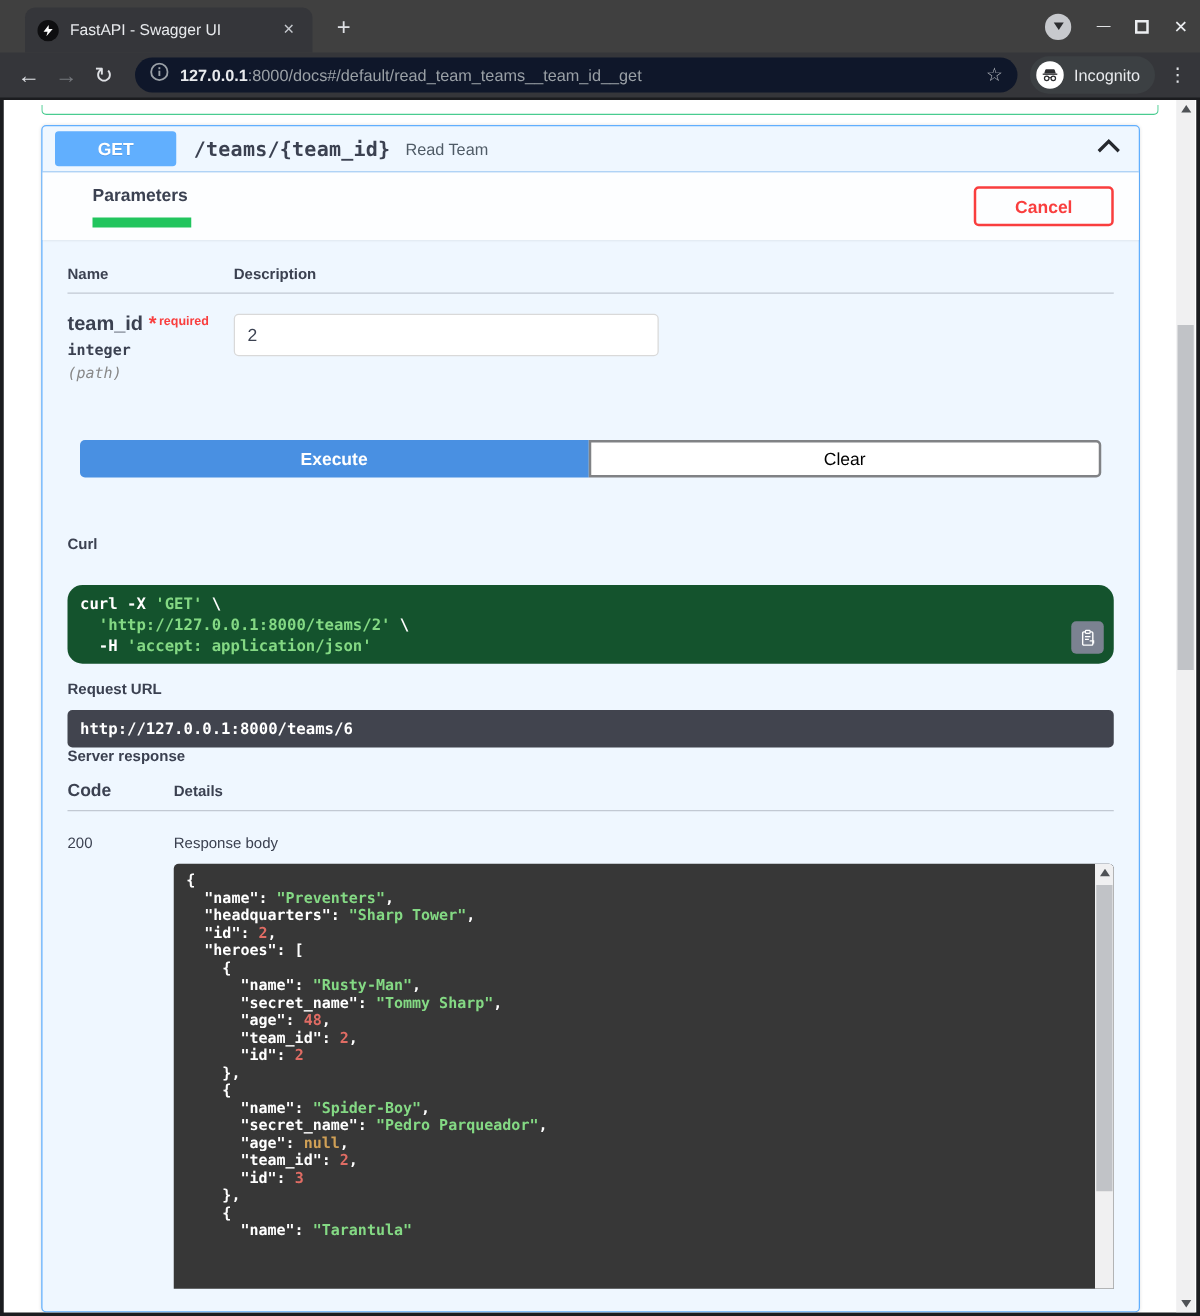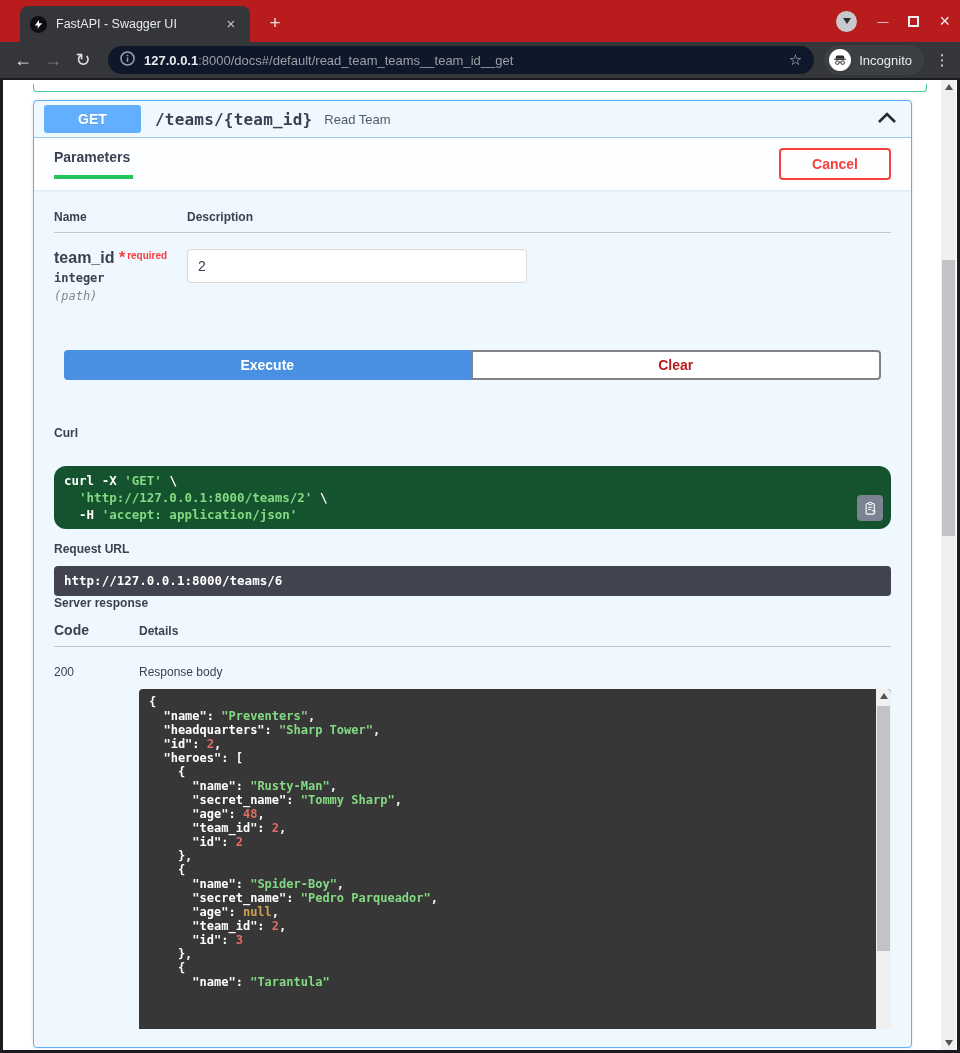--- a/index.html
+++ b/index.html
@@ -1,20 +1,20 @@
 <!DOCTYPE html>
 <html><head>
 <meta charset="utf-8">
 <style>
   * { margin:0; padding:0; box-sizing:border-box; }
   body { background:#101012; font-family:"Liberation Sans", sans-serif; }
   .window { position:relative; width:960px; height:1053px; background:#1b1c1f; overflow:hidden; }
 
   
-  .tabbar { position:absolute; top:0; left:0; right:0; height:56px; background:#b91c1c; }
+  .tabbar { position:absolute; top:0; left:0; right:0; height:56px; background:#404040; }
   .tab { position:absolute; left:20px; top:6px; width:230px; height:36px; background:#35363a;
          border-radius:8px 8px 0 0; display:flex; align-items:center; padding:0 10px; }
   .favicon { width:17px; height:17px; border-radius:50%; background:#0e0e10; display:flex;
              align-items:center; justify-content:center; flex:none; }
   .tab-title { color:#e8eaed; font-size:12.5px; margin-left:9px; flex:1; white-space:nowrap;
                overflow:hidden; }
   .tab-close { color:#c6c9ce; font-size:15px; width:18px; height:18px; line-height:17px;
                text-align:center; border-radius:50%; flex:none; }
   .newtab-btn { position:absolute; left:262px; top:10px; color:#dfe1e5; font-size:19px; width:26px;
                 height:26px; text-align:center; line-height:25px; border-radius:50%; }
@@ -65,21 +65,21 @@
                   text-shadow:0 1px 0 rgba(0,0,0,.1); }
   .op-path { font-family:"DejaVu Sans Mono", monospace; font-weight:bold; font-size:16px; color:#3b4151;
              margin-left:14px; letter-spacing:.2px; }
   .op-summary { font-size:13px; color:#4f5b66; margin-left:12px; flex:1; }
   .chevron-up { flex:none; }
 
   .section-header { background:rgba(255,255,255,.85); display:flex; align-items:center;
                     justify-content:space-between; padding:10px 20px; min-height:50px;
                     box-shadow:0 1px 2px rgba(0,0,0,.08); }
   .section-title { font-size:14px; font-weight:bold; color:#3b4151; }
-  .tab-underline { display:inline-block; padding:0 3px 10px 0; border-bottom:4px solid #22c55e; }
+  .tab-underline { display:inline-block; padding:0 3px 10px 0; border-bottom:8px solid #22c55e;margin-left:20px; }
   .cancel-btn { border:2px solid #f93e3e; color:#f93e3e; background:transparent; font-weight:bold;
                 font-size:14px; border-radius:4px; padding:6px 31px; font-family:inherit; }
 
   .params-wrap { padding:20px 20px 28px 20px; }
   .tbl-head { display:flex; font-size:12px; font-weight:bold; color:#3b4151;
               border-bottom:1px solid rgba(59,65,81,.25); padding-bottom:8px; }
   .col-name { width:133px; flex:none; }
   .param-row { display:flex; padding-top:16px; }
   .param-meta { width:133px; flex:none; }
   .param-name { font-size:16px; font-weight:bold; color:#3b4151; }
@@ -88,21 +88,21 @@
   .param-type { font-family:"DejaVu Sans Mono", monospace; font-size:12px; font-weight:bold;
                 color:#3b4151; margin-top:4px; }
   .param-loc { font-family:"DejaVu Sans Mono", monospace; font-size:12px; font-style:italic;
                color:#888; margin-top:4px; }
   .param-input { width:340px; height:34px; border:1px solid #d9d9d9; border-radius:4px; background:#fff;
                  font-size:14px; color:#3b4151; padding:0 10px; font-family:inherit; }
 
   .exec-row { display:flex; margin:47px 10px 0 10px; height:30px; }
   .execute-btn { flex:1; background:#4990e2; color:#fff; font-weight:bold; font-size:14px;
                  border:none; border-radius:4px 0 0 4px; font-family:inherit; }
-  .clear-btn { flex:1; background:#fff; color:#b91c1c; font-weight:bold; font-size:14px;
+  .clear-btn { flex:1; background:#fff; color:#000000; font-weight:normal; font-size:14px;
                border:2px solid #808285; border-radius:0 4px 4px 0; font-family:inherit; }
 
   .responses-inner { padding:18px 20px; }
   .block-label { font-size:12px; font-weight:bold; color:#3b4151; }
   .code-line { white-space:pre; }
   .curl-block { position:relative; margin-top:26px; background:#14532d; border-radius:12px;
                 padding:6px 40px 6px 10px; font-family:"DejaVu Sans Mono", monospace; font-size:12.5px;
                 font-weight:bold; line-height:17px; min-height:61px; }
   .seg-w { color:#ffffff; }
   .seg-s { color:#84d984; }

